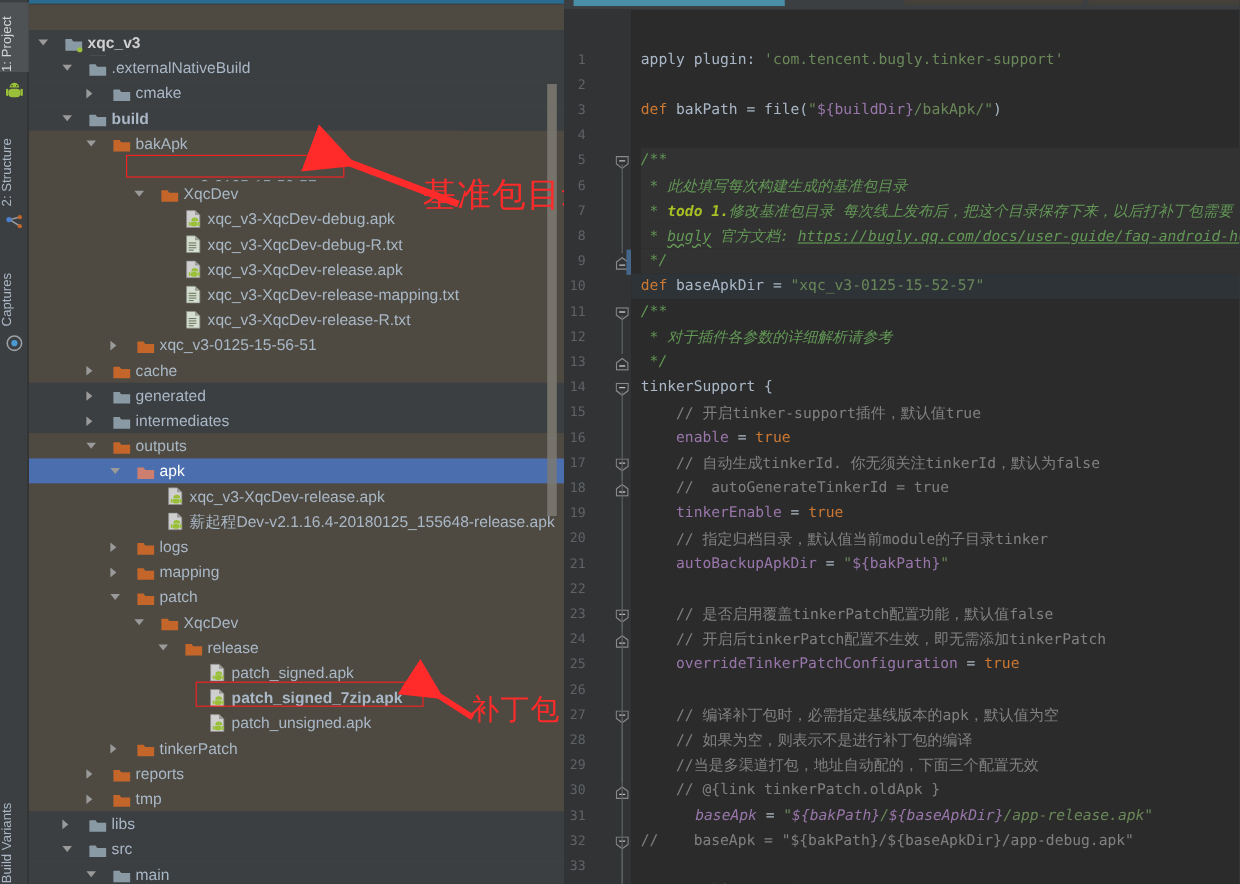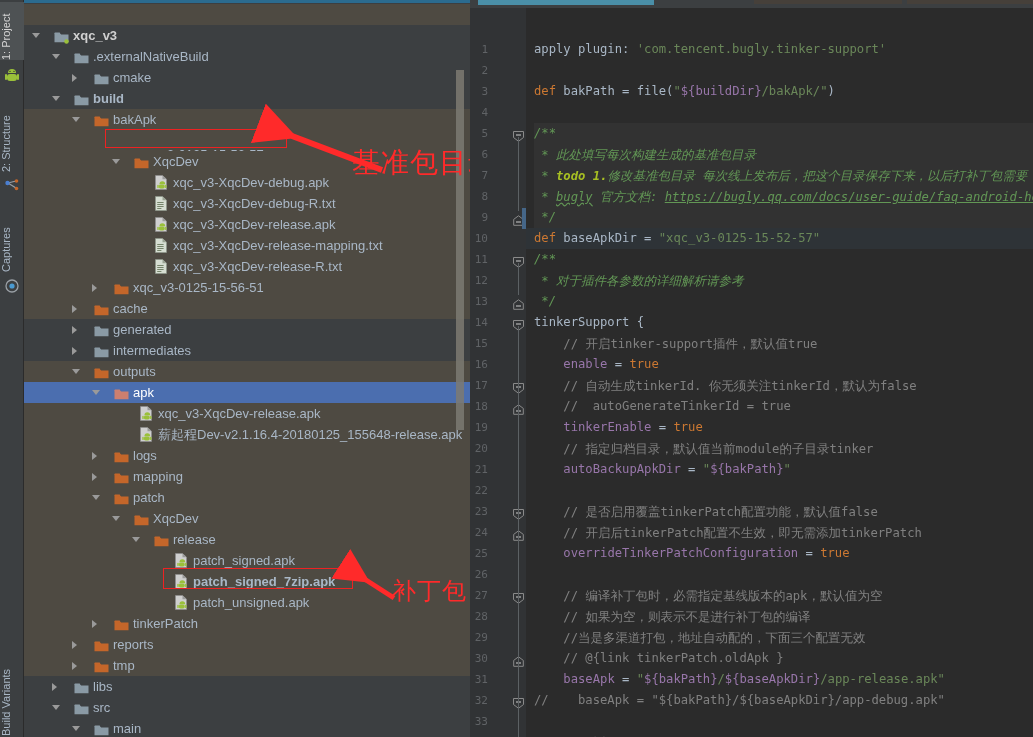--- a/index.html
+++ b/index.html
@@ -737,21 +737,21 @@
         <div class="cl" style="top: 451px; left: 8px;">    <span class="pr">autoBackupApkDir</span> = <span class="s">"<span class="vr">${bakPath}</span>"</span></div>
         <div class="cl" style="top: 472px; left: 8px;"></div>
         <div class="cl" style="top: 493px; left: 8px;"><span class="cc">    // <span class="cjk">是否启用覆盖</span>tinkerPatch<span class="cjk">配置功能，默认值</span>false</span></div>
         <div class="cl" style="top: 514px; left: 8px;"><span class="cc">    // <span class="cjk">开启后</span>tinkerPatch<span class="cjk">配置不生效，即无需添加</span>tinkerPatch</span></div>
         <div class="cl" style="top: 535px; left: 8px;">    <span class="pr">overrideTinkerPatchConfiguration</span> = <span class="k">true</span></div>
         <div class="cl" style="top: 556px; left: 8px;"></div>
         <div class="cl" style="top: 577px; left: 8px;"><span class="cc">    // <span class="cjk">编译补丁包时，必需指定基线版本的</span>apk<span class="cjk">，默认值为空</span></span></div>
         <div class="cl" style="top: 598px; left: 8px;"><span class="cc">    // <span class="cjk">如果为空，则表示不是进行补丁包的编译</span></span></div>
         <div class="cl" style="top: 619px; left: 8px;"><span class="cc">    //<span class="cjk">当是多渠道打包，地址自动配的，下面三个配置无效</span></span></div>
         <div class="cl" style="top: 640px; left: 8px;"><span class="cc">    // @{link tinkerPatch.oldApk }</span></div>
-        <div class="cl" style="top: 661px; left: 8px;">    <span class="pr">baseApk</span> = <span class="s">"<span class="vr">${bakPath}</span>/<span class="vr">${baseApkDir}</span>/app-release.apk"</span></div>
+        <div class="cl" style="top: 661px; left: 24px; font-style: italic;">    <span class="pr">baseApk</span> = <span class="s">"<span class="vr">${bakPath}</span>/<span class="vr">${baseApkDir}</span>/app-release.apk"</span></div>
         <div class="cl" style="top: 682px; left: 8px; text-align: center;"><span class="cc">//    baseApk = "${bakPath}/${baseApkDir}/app-debug.apk"</span></div>
         <div class="cl" style="top: 703px; left: 8px;"></div>
         <div class="cl" style="top: 724px; left: 8px;"><span class="cc">    // <span class="cjk">对应</span>tinker<span class="cjk">插件</span>applyMapping</span></div>
         <div class="cl" style="top: 787px; left: 8px;"></div>
       </div>
   </div>
 
 </div>
 
 </body></html>

